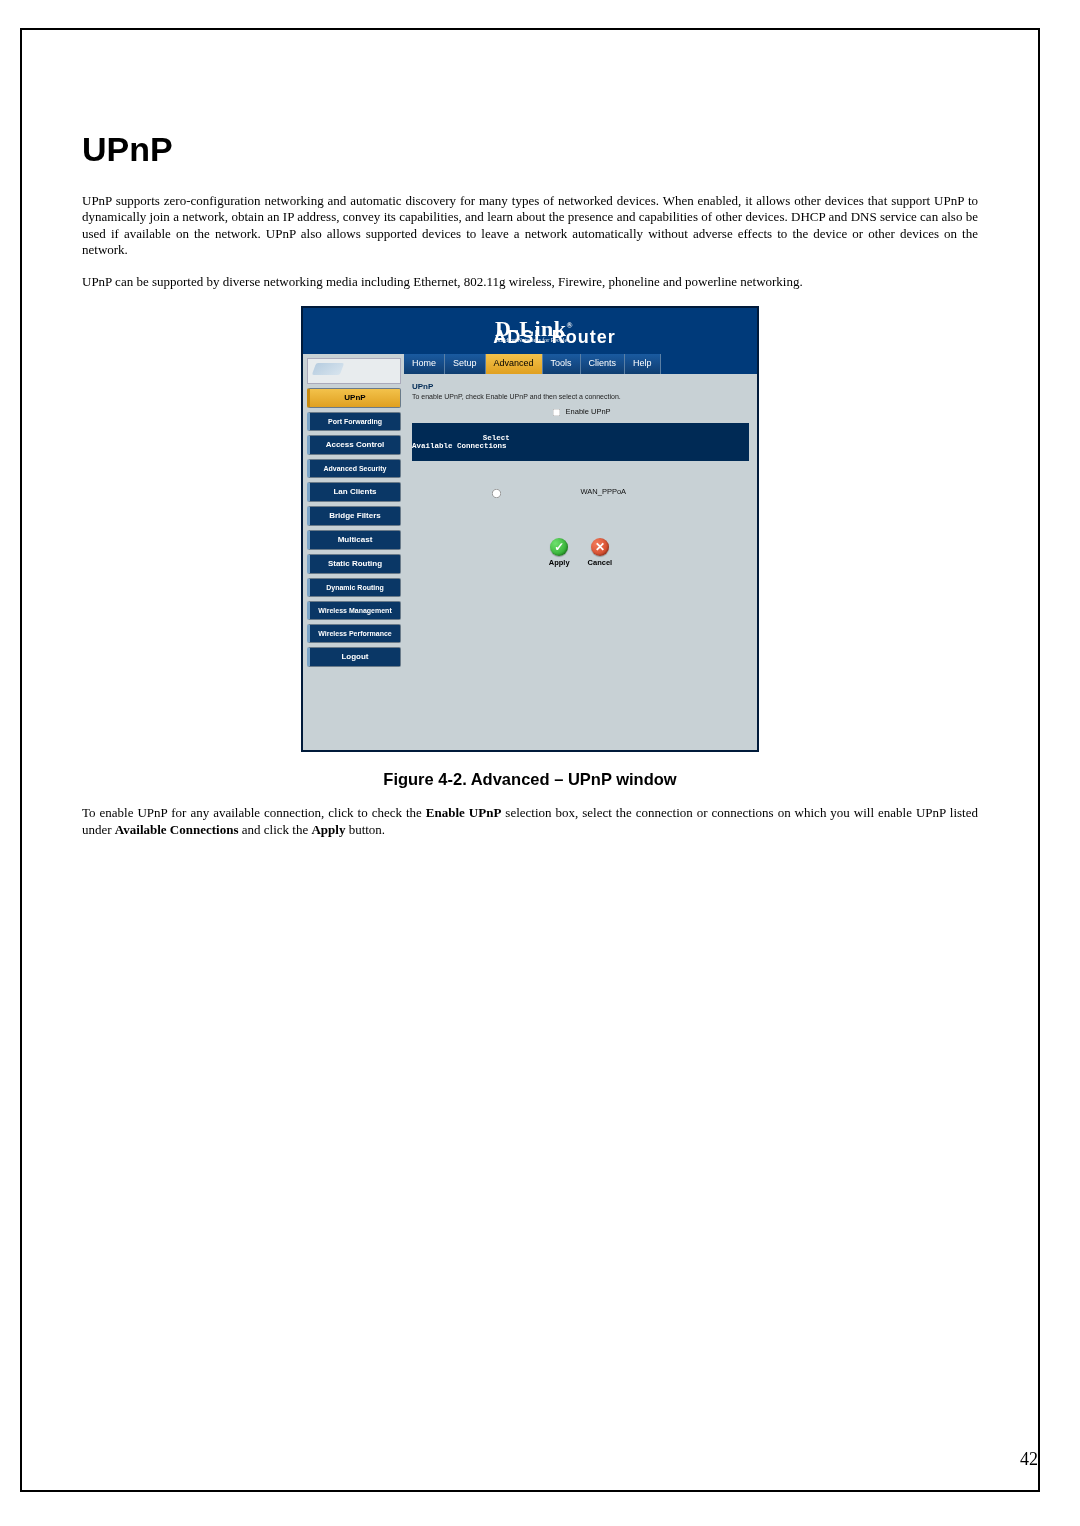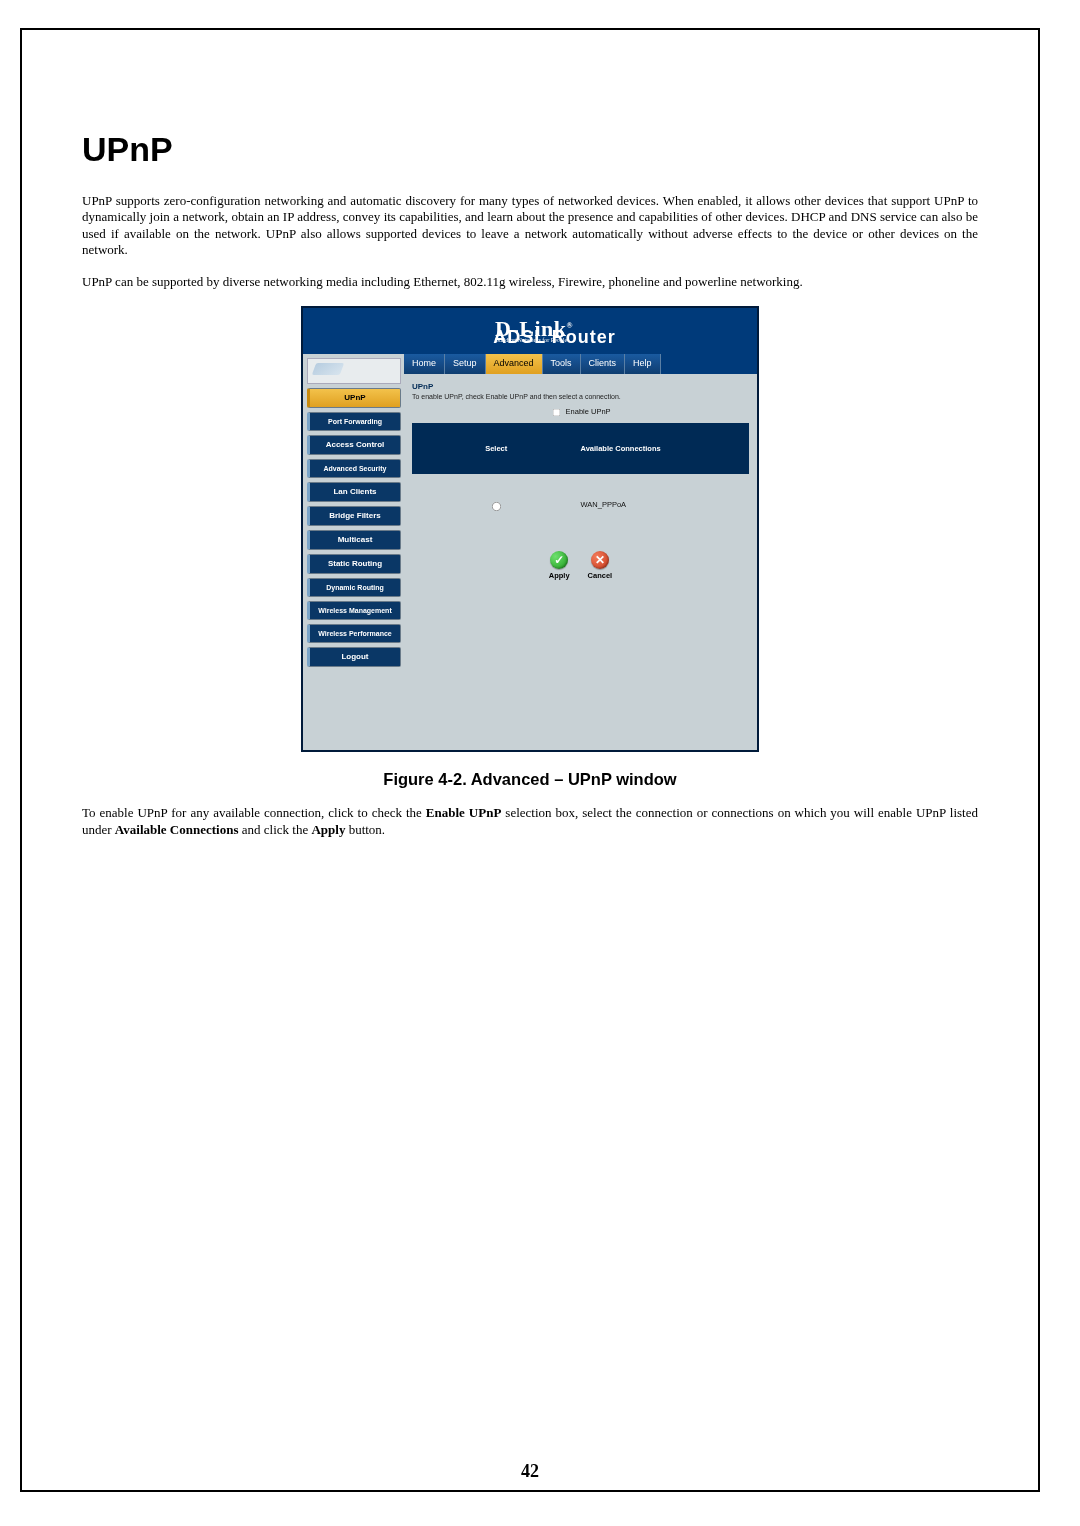--- a/index.html
+++ b/index.html
@@ -172,25 +172,26 @@
     margin-bottom: 4px;
   }
   .enable-row input {
     transform: scale(0.6);
     vertical-align: middle;
     margin: 0;
   }
   .hdr-row {
     background: #002a55;
     color: #fff;
-    font-family: Liberation Sans, sans-serif;
+    font-family: Liberation Mono, monospace;
     font-size: 7.5px;
     font-weight: bold;
     display: flex;
-    padding: 21px 0;
+    padding: 11px 0;
+    flex-direction: column;
   }
   .hdr-row .col-sel { width: 50%; text-align: center; }
   .hdr-row .col-conn { width: 50%; text-align: left; }
   .data-row {
     display: flex;
     font-family: Arial, sans-serif;
     font-size: 7.5px;
     color: #111;
     padding: 26px 0 28px 0;
   }
@@ -230,26 +231,25 @@
   .ic-cancel { background: radial-gradient(circle at 30% 30%, #f27a5a, #c8381a); }
   .figure-caption {
     font-family: Arial, Helvetica, sans-serif;
     font-weight: bold;
     font-size: 16.5px;
     text-align: center;
     margin: 18px 0 16px 0;
   }
   .page-num {
     position: absolute;
-    bottom: 8px;
+    bottom: 20px;
     left: 0;
     right: 0;
-    text-align: center;
+    text-align: right;
     font-size: 18px;
-    font-weight: bold;
   }
 </style>
 </head>
 <body>
 
 <div class="page">
 
   <div class="section-title">UPnP</div>
 
   <p class="para">UPnP supports zero-configuration networking and automatic discovery for many types of networked devices. When enabled, it allows other devices that support UPnP to dynamically join a network, obtain an IP address, convey its capabilities, and learn about the presence and capabilities of other devices. DHCP and DNS service can also be used if available on the network. UPnP also allows supported devices to leave a network automatically without adverse effects to the device or other devices on the network.</p>

